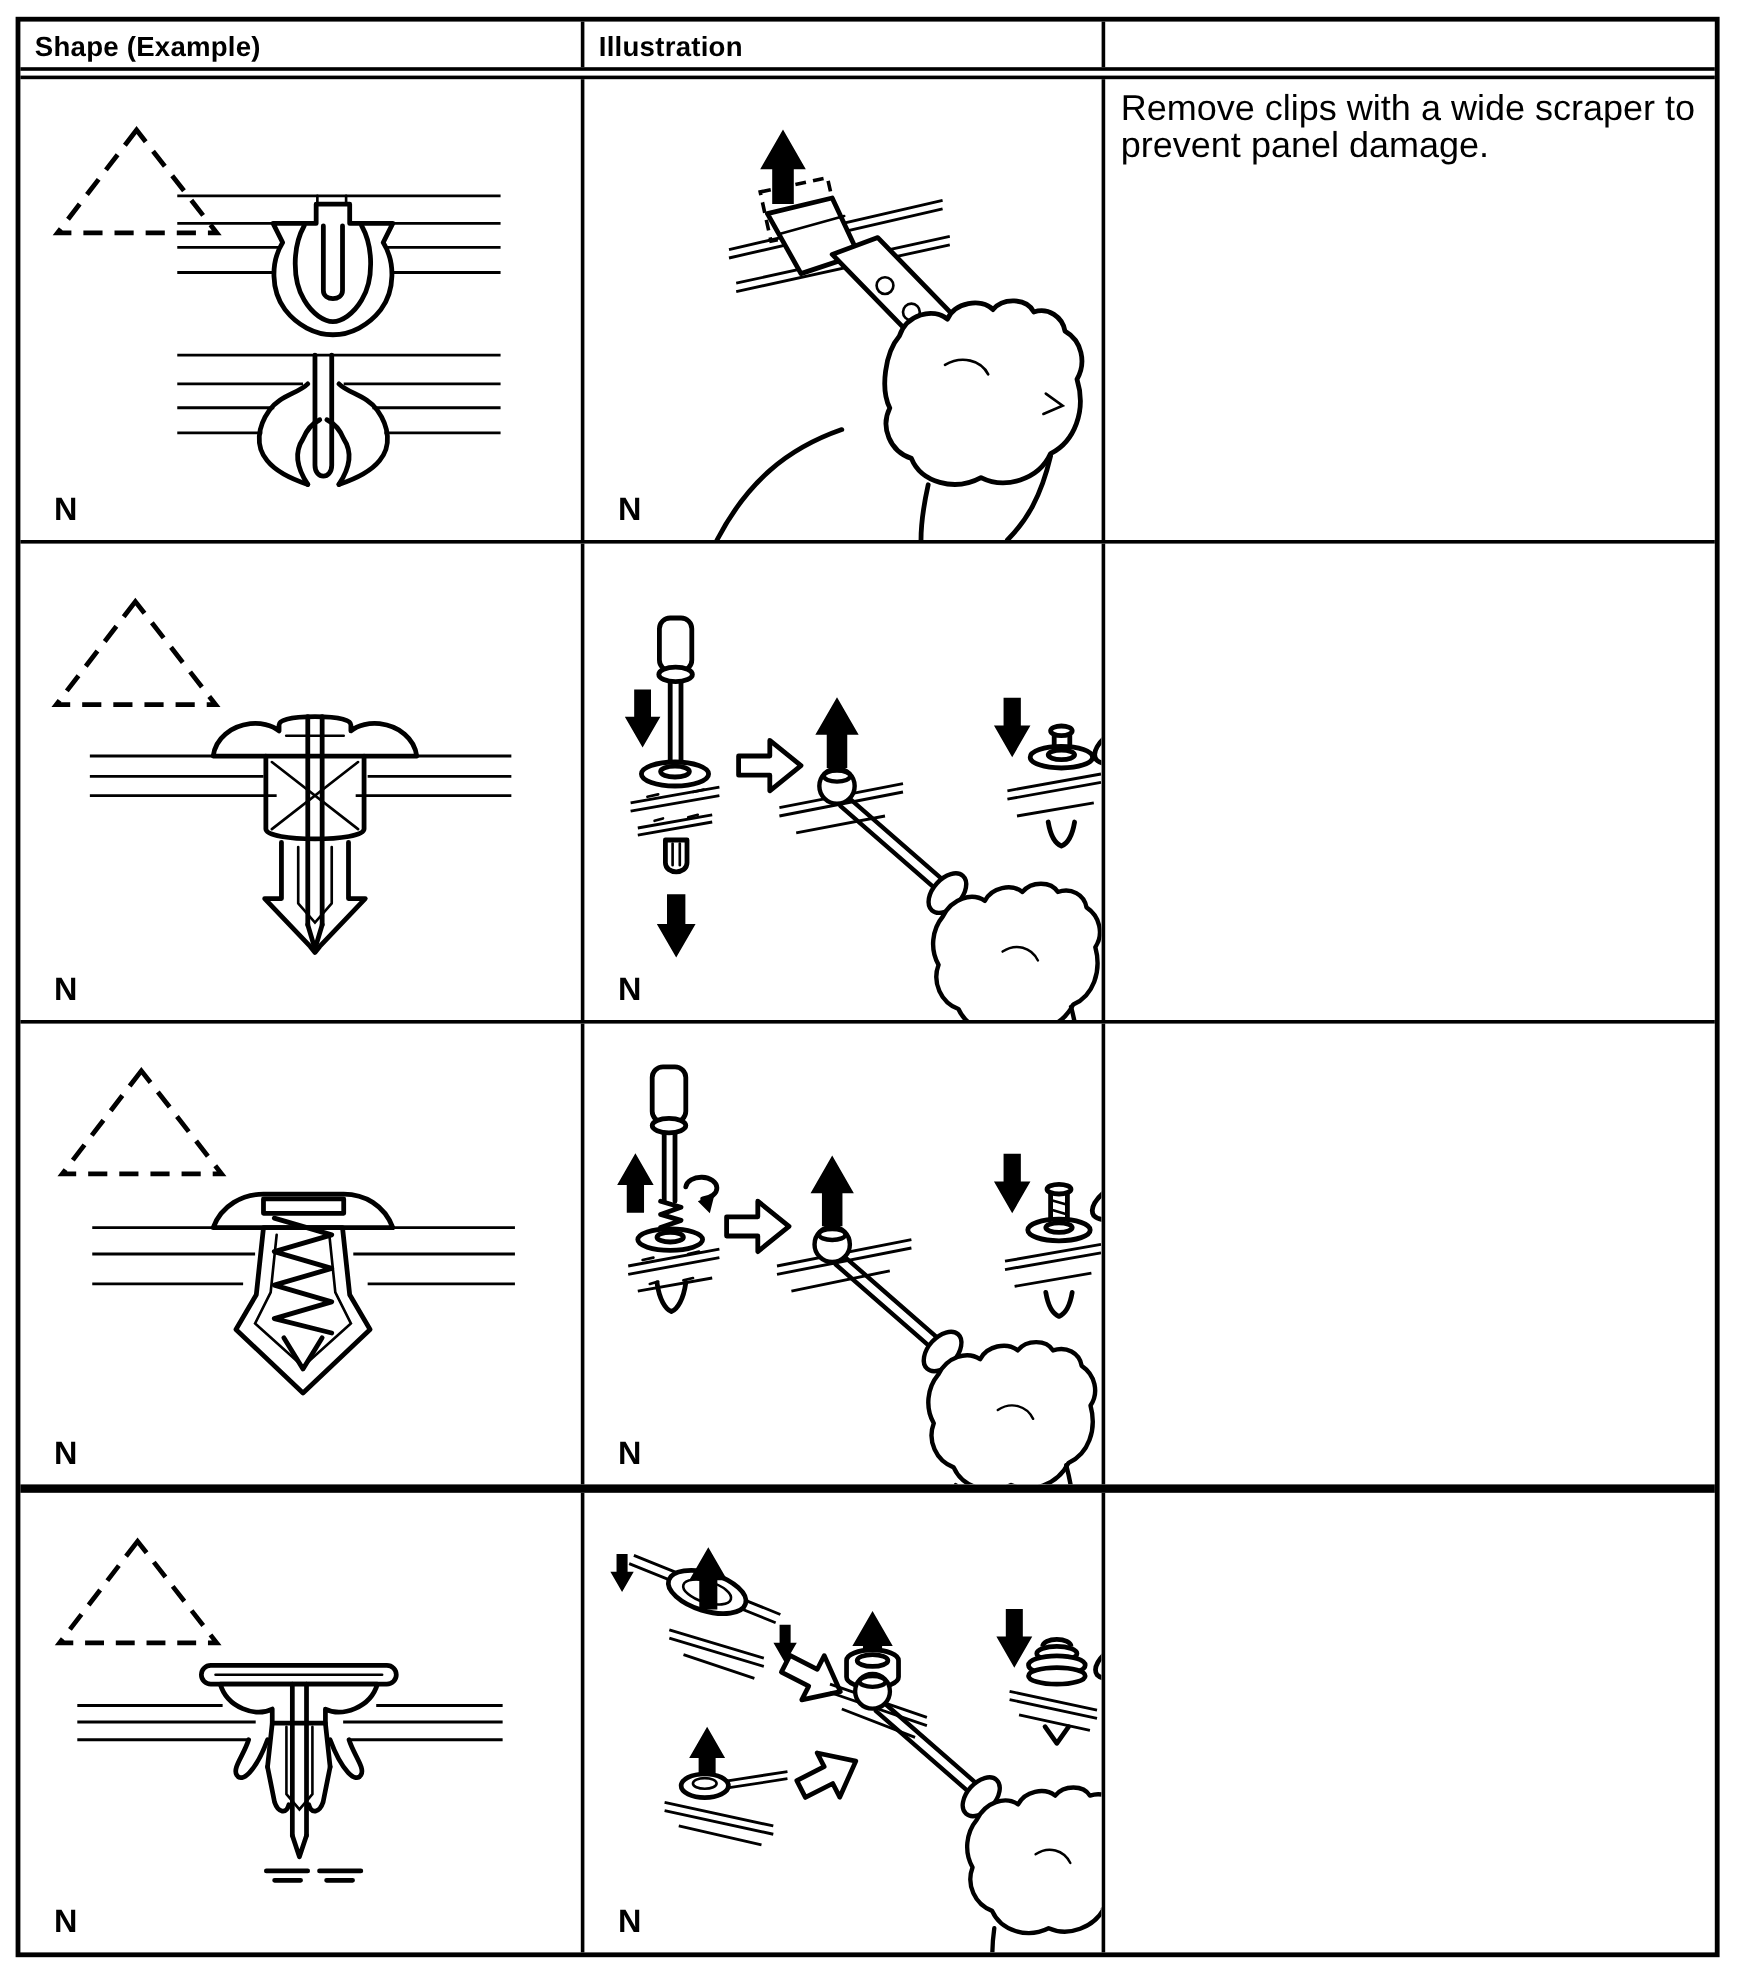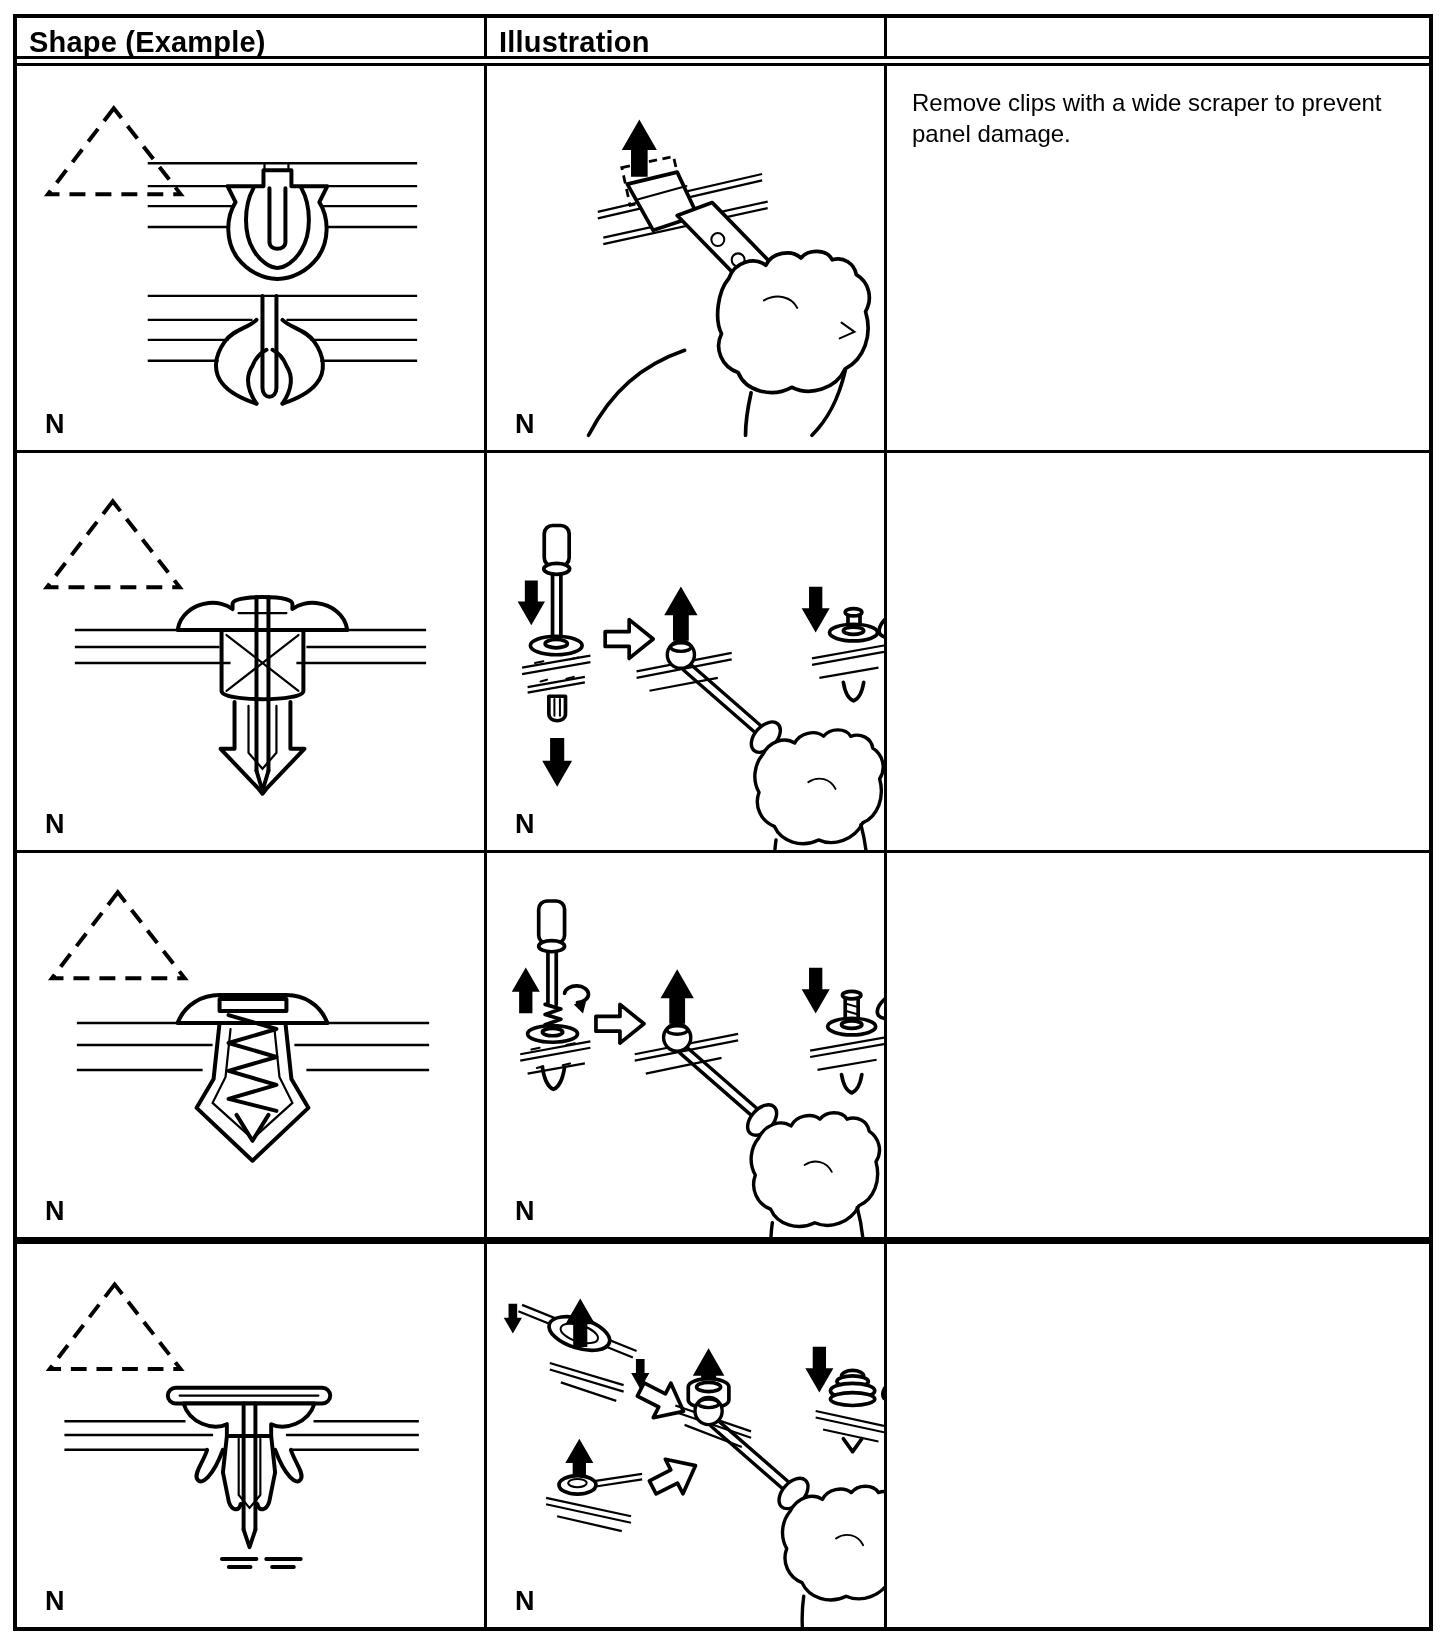--- a/index.html
+++ b/index.html
@@ -6,24 +6,24 @@
     font-family:"Liberation Sans",sans-serif;color:#000;}
   .tbl{position:absolute;left:13px;top:14px;width:1420px;height:1617px;border:4px solid #000;
     box-sizing:border-box;display:flex;flex-direction:column;background:#fff;}
   .hrow{display:flex;flex:0 0 auto;height:48px;border-bottom:10px double #000;box-sizing:border-box;}
   .brow{display:flex;flex:0 0 auto;border-bottom:3px solid #000;box-sizing:border-box;}
   .brow.r1{height:387px}.brow.r2{height:400px}
   .brow.r3{height:391px;border-bottom:7px solid #000}
   .brow.r4{flex:1 1 auto;border-bottom:none}
   .hcell,.cell{box-sizing:border-box;position:relative;overflow:hidden;}
   .c0{width:470px;border-right:3px solid #000;}
-  .c1{width:400px;border-right:3px solid #000;}
+  .c1{width:434px;border-right:3px solid #000;}
   .c2{flex:1;}
-  .hcell{font-weight:bold;font-size:29px;padding:8px 0 0 12px;letter-spacing:.2px;}
-  .proc{margin:12px;padding:9px 14px 0 13px;font-size:24px;line-height:31px;}
+  .hcell{font-weight:bold;font-size:23px;padding:8px 0 0 12px;letter-spacing:.2px;}
+  .proc{margin:0;padding:9px 14px 0 13px;font-size:30px;line-height:31px;}
   .nlabel{position:absolute;left:28px;bottom:10px;font-weight:bold;font-size:27px;}
   .diagram{position:absolute;left:0;top:0;width:100%;height:100%;}
   
   .wf{fill:#fff;stroke:#000;stroke-width:4;stroke-linejoin:round;}
   .bk{fill:#000;stroke:none;}
   .ln{fill:none;stroke:#000;stroke-width:4;stroke-linecap:round;stroke-linejoin:round;}
   .ln2{fill:none;stroke:#000;stroke-width:2.2;stroke-linecap:round;}
   .pan{fill:none;stroke:#000;stroke-width:2.4;}
   .dash{fill:none;stroke:#000;stroke-width:4;stroke-dasharray:16 10;}
   .dash2{fill:none;stroke:#000;stroke-width:3;stroke-dasharray:9 6;}

